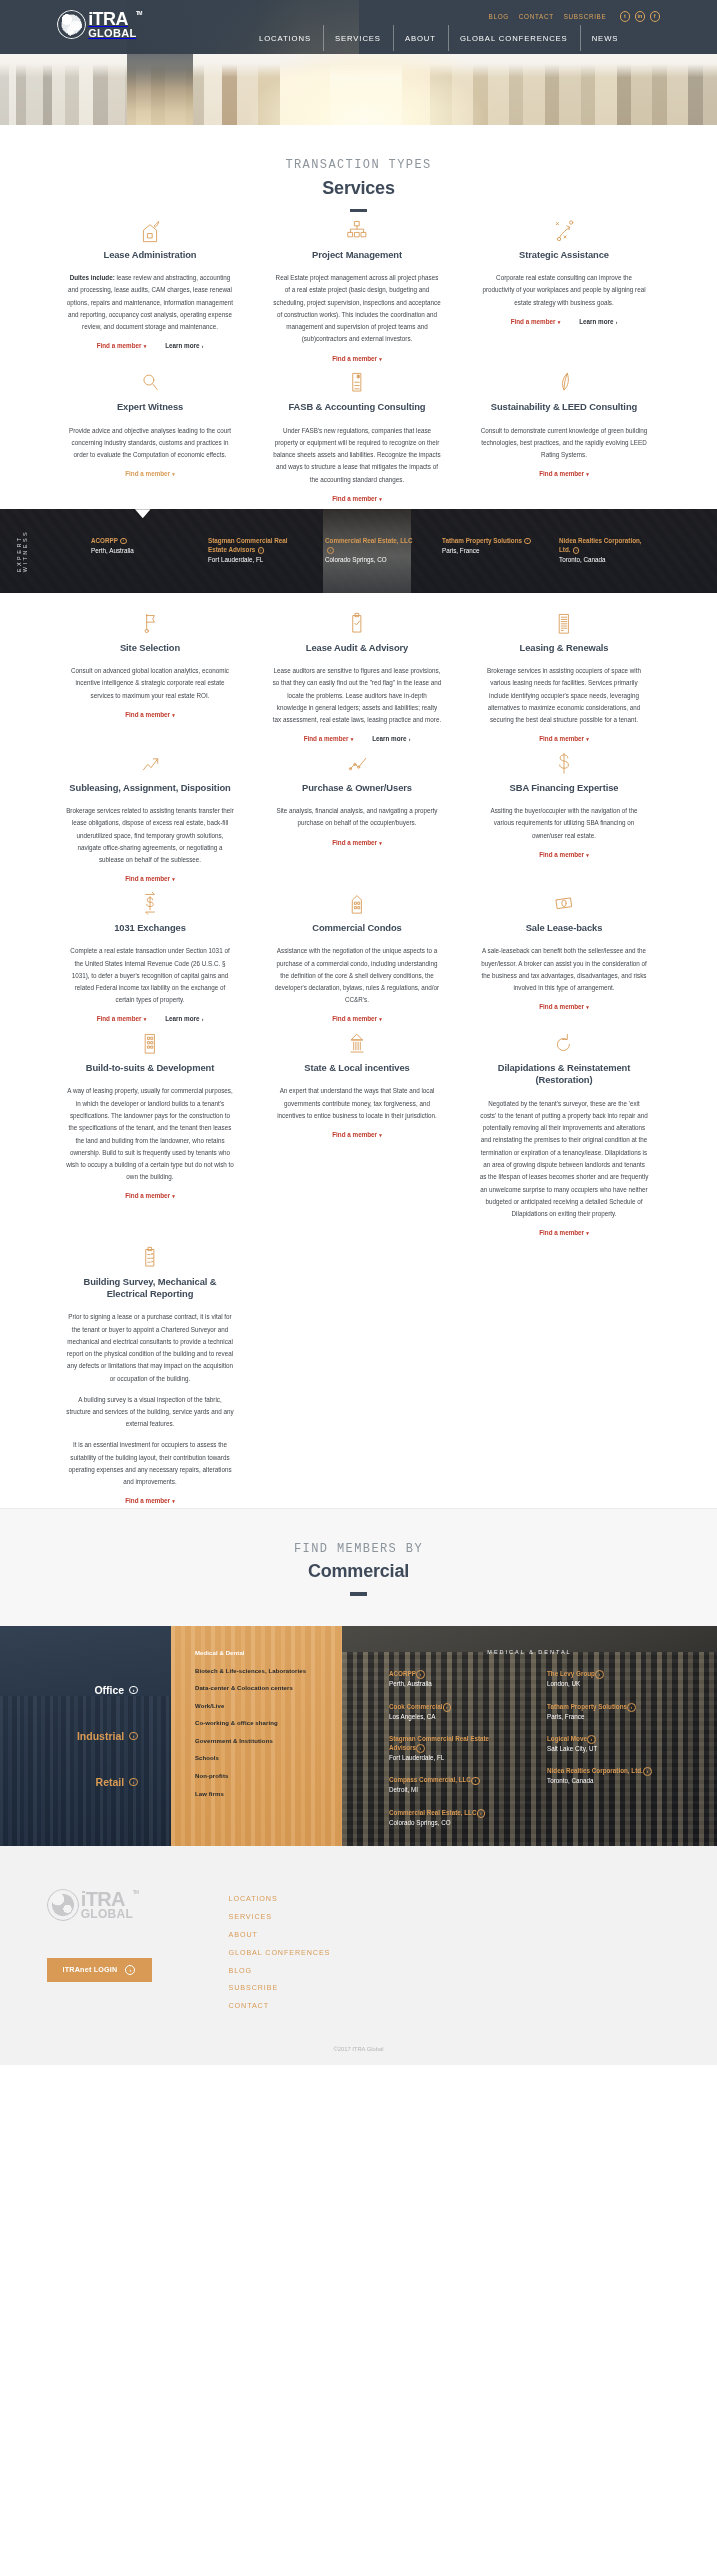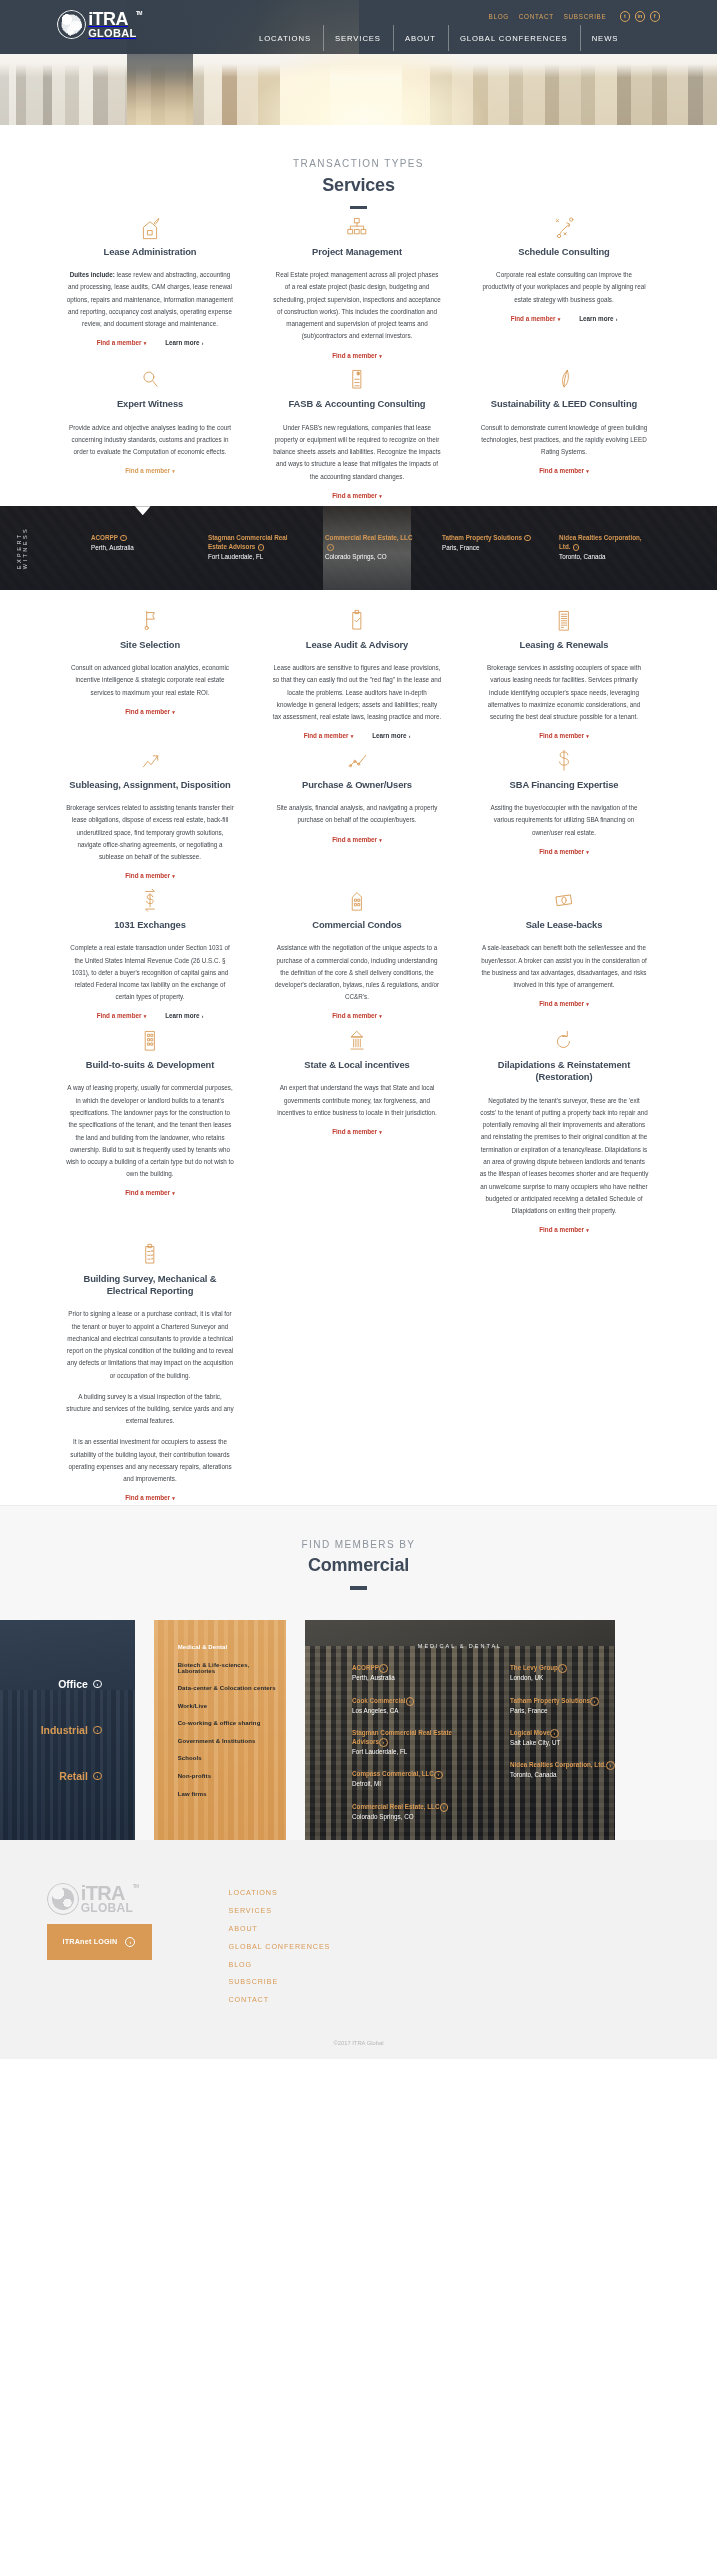--- a/index.html
+++ b/index.html
@@ -104,22 +104,22 @@
     background:radial-gradient(ellipse 166px 83px at 51% 92%, rgba(255,252,238,1) 0%, rgba(255,250,225,.75) 30%, rgba(255,255,255,0) 72%);
   }
   .hero-tower{
     position:absolute;left:127px;top:-5.5px;width:66px;height:80px;
     background:linear-gradient(180deg,#2e3740 0%, #53524c 26%, #a79272 52%, #d7c39a 78%, #e6d4ad 100%);
     opacity:.72;
   }
   
   .sec-head{text-align:center;padding-top:33px;}
   .eyebrow{
-    font-family:Liberation Sans, sans-serif;
-    font-size:10px;letter-spacing:1.4px;color:#8c949c;text-transform:uppercase;
+    font-family:Liberation Mono, monospace;
+    font-size:12px;letter-spacing:1.4px;color:#8c949c;text-transform:uppercase;
   }
   .sec-title{
     font-size:18px;font-weight:700;color:#3e4a59;margin-top:5.5px;letter-spacing:-0.2px;
   }
   .rule{width:16.6px;height:3.9px;background:#3e4a59;margin:10px auto 0;}
   
   .grid{
     width:624px;margin:0 auto;display:flex;flex-wrap:wrap;
   }
   .card{
@@ -177,21 +177,21 @@
     color:#d89a54;font-size:6.3px;font-weight:700;line-height:1.5;max-width:91px;
   }
   .ew-ico{
     display:inline-flex;width:6.6px;height:6.6px;border-radius:50%;border:0.6px solid #d89a54;
     align-items:center;justify-content:center;font-size:3.9px;margin-left:2.2px;vertical-align:0.6px;
   }
   .ew-loc{color:#fff;font-size:6.3px;line-height:1.5;margin-top:0.6px;}
   
   .spec-wrap{background:#f7f7f8;border-top:0.6px solid #ebebec;padding-top:0;}
   .spec-panels{
-    display:flex;width:615px;height:220px;margin-top:30px;overflow:hidden;gap:19px;
+    display:flex;width:717px;height:220px;margin-top:30px;overflow:hidden;
   }
   .sp-left{
     width:171px;position:relative;display:flex;flex-direction:column;
     justify-content:center;align-items:flex-end;padding-right:33px;gap:34px;
     background:
       linear-gradient(180deg,rgba(44,58,76,.86),rgba(30,44,62,.92)),
       linear-gradient(165deg,#5b6b7d 0%,#2f3e50 42%,#1d2936 100%);
   }
   .sp-left:before{
     content:"";position:absolute;left:0;right:0;bottom:0;height:68%;
@@ -264,21 +264,21 @@
     background:
       radial-gradient(circle at 34% 32%,#f4f4f4 0 20%,transparent 21%),
       radial-gradient(circle at 64% 62%,#f4f4f4 0 14%,transparent 15%),
       radial-gradient(circle at 50% 50%,#c9c9cb 0 47%,rgba(200,200,202,.4) 48% 50%,transparent 51%);
     box-shadow:inset 0 0 0 1.1px #c9c9cb;
   }
   .foot-logo-text{display:flex;flex-direction:column;line-height:.92;color:#c6c6c8;}
   .foot-itra{font-size:20px;font-weight:700;letter-spacing:-0.6px;position:relative;}
   .foot-global{font-size:12px;font-weight:700;letter-spacing:0.3px;}
   .btn-login{
-    margin-top:9px;width:105px;height:36px;background:#d89a54;color:#fff;
+    margin-top:37px;width:105px;height:24px;background:#d89a54;color:#fff;
     display:flex;align-items:center;justify-content:center;gap:8px;
     font-size:7.2px;font-weight:700;letter-spacing:0.2px;border:0;cursor:pointer;
     font-family:"Liberation Sans",sans-serif;
   }
   .btn-login .sp-arrow{border-color:#fff;width:10px;height:10px;}
   .foot-nav{width:232px;padding-top:5.5px;display:flex;flex-direction:column;gap:8.8px;}
   .foot-nav a{
     color:#d89a54;font-size:7.2px;letter-spacing:0.9px;text-decoration:none;
   }
   .foot-contact{padding-top:4.4px;}
@@ -369,21 +369,21 @@
       </div>
       <div class="card">
         <div class="icon">
           <svg width="22" height="26.5" viewBox="0 0 40 48" fill="none" stroke="#d89a54" stroke-width="1.6" stroke-linecap="round" stroke-linejoin="round">
             <path d="M8 40a3 3 0 106 0 3 3 0 10-6 0M12 37c4-8 12-14 18-18"></path>
             <path d="M25 16l5 2-1 5"></path>
             <circle cx="33" cy="10" r="3"></circle>
             <path d="M6 10l4 4M10 10l-4 4M20 34l4 4M24 34l-4 4"></path>
           </svg>
         </div>
-        <h3>Schedule Consulting</h3>
+        <h3>Strategic Assistance</h3>
         <p>Corporate real estate consulting can improve the productivity of your workplaces and people by aligning real estate strategy with business goals.</p>
         <div class="links">
           <a class="lnk-find" href="#">Find a member<span class="chev">▾</span></a>
           <a class="lnk-more" href="#">Learn more<span class="chev">›</span></a>
         </div>
       </div>
       <div class="card">
         <div class="icon">
           <svg width="22" height="26.5" viewBox="0 0 40 48" fill="none" stroke="#d89a54" stroke-width="1.6" stroke-linecap="round" stroke-linejoin="round">
             <circle cx="18" cy="20" r="9"></circle>

